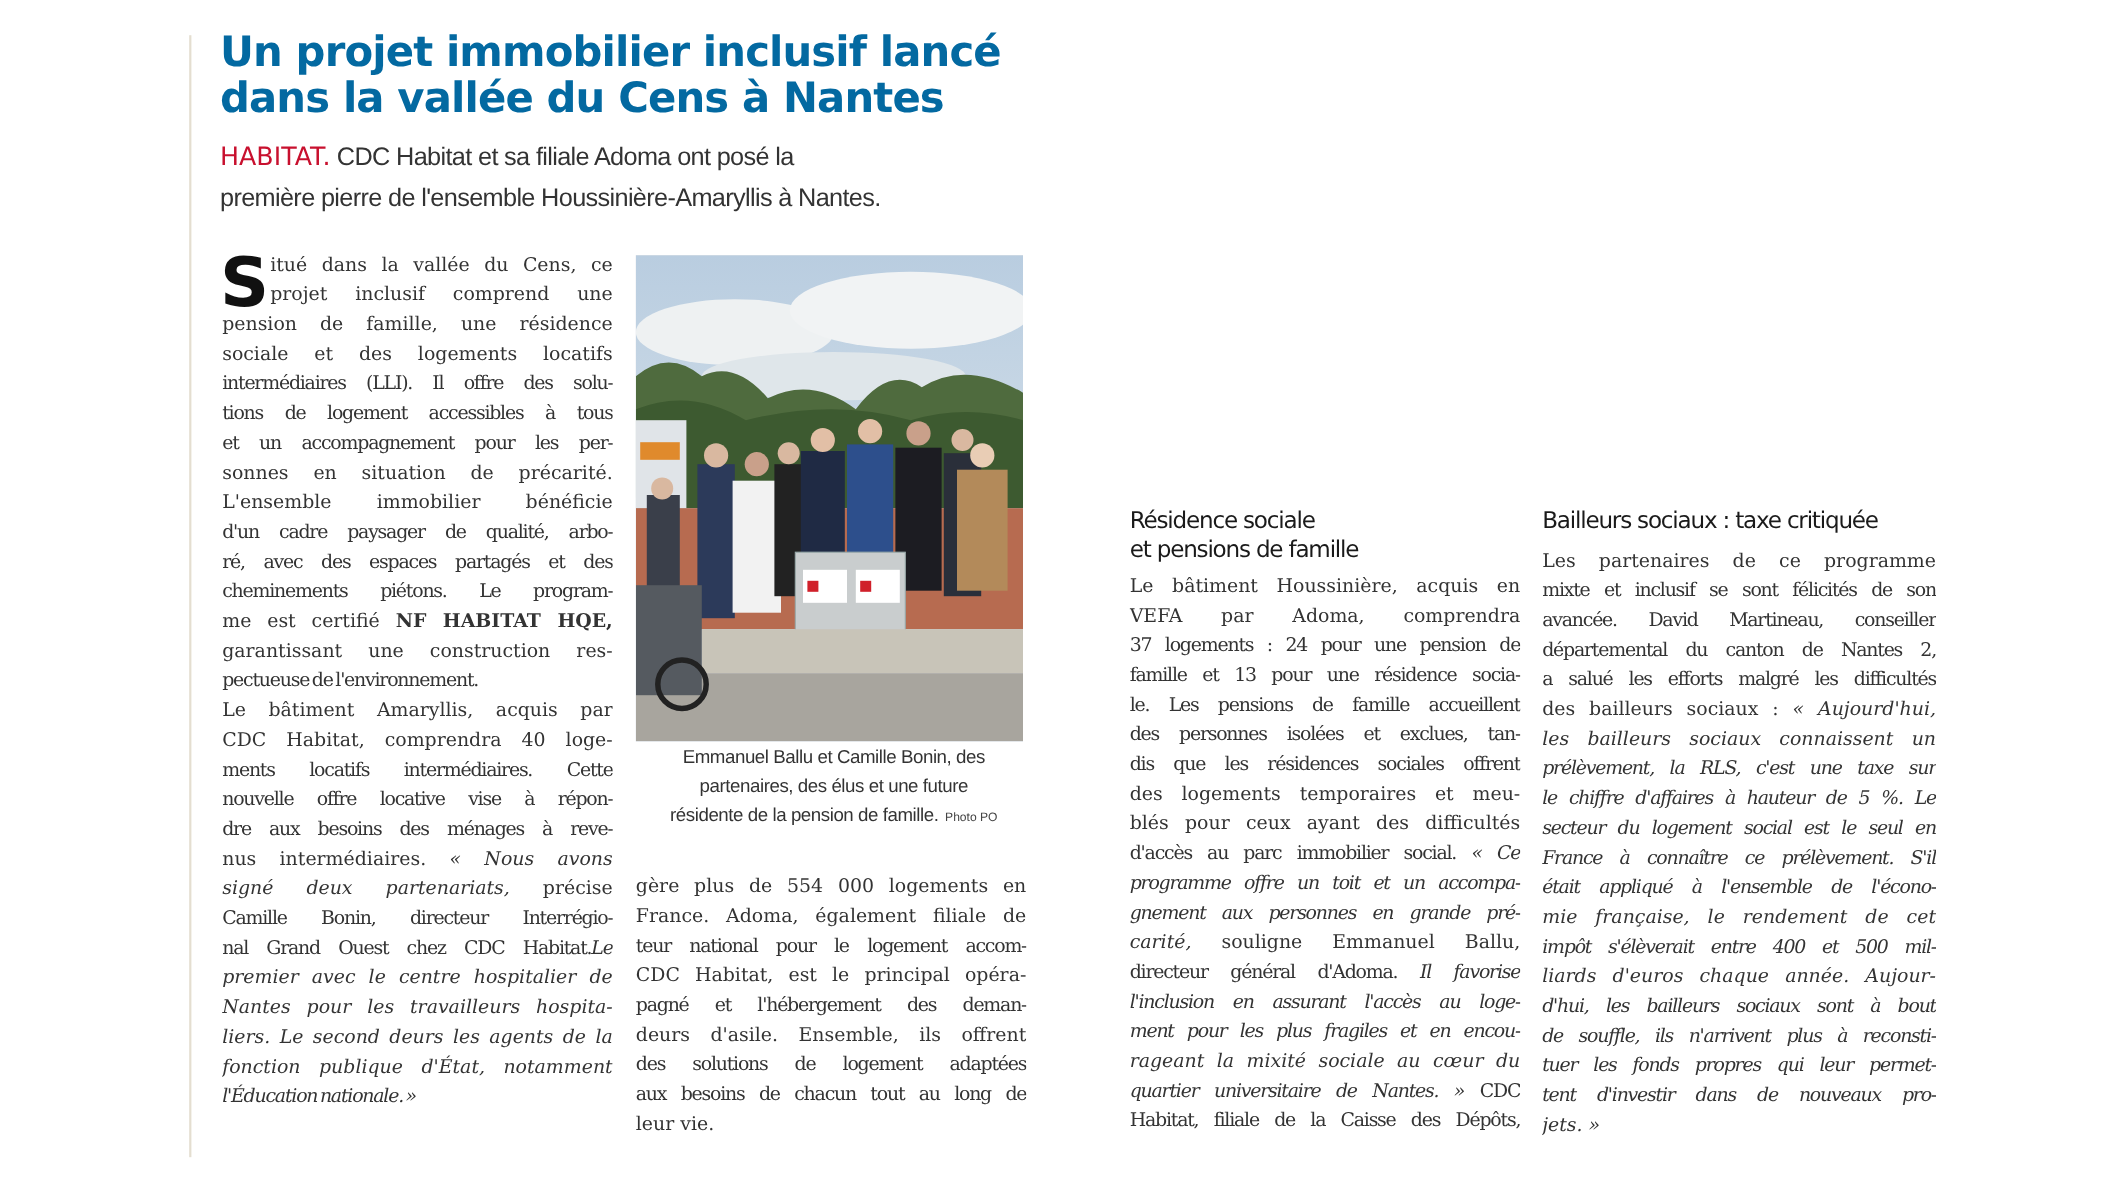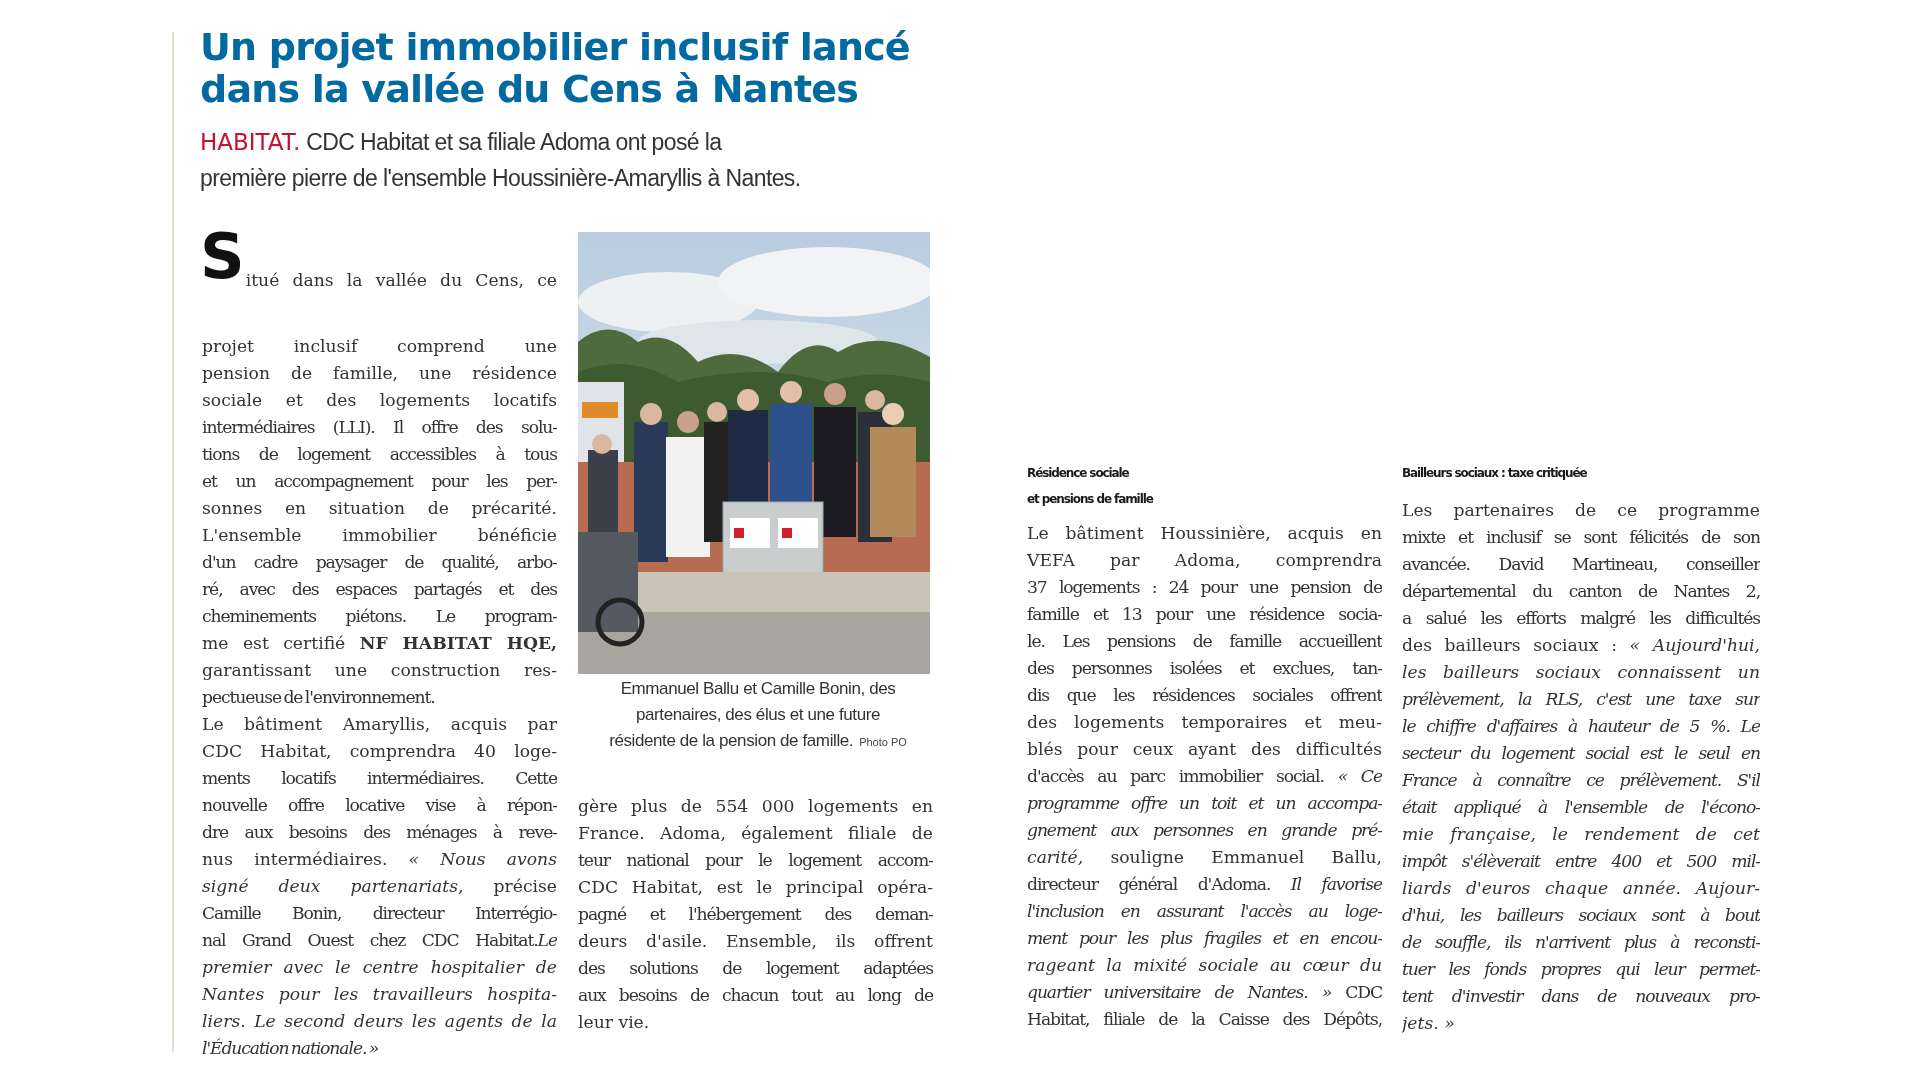--- a/index.html
+++ b/index.html
@@ -40,38 +40,38 @@
   #col1 { left: 202px; top: 228px; }
   #col2 { left: 578px; top: 793px; }
   #col3 { left: 1027px; top: 520px; width: 355px; }
   #col4 { left: 1402px; top: 497px; width: 358px; }
 
   .dropcap {
     float: left; font-family: "DejaVu Sans", sans-serif; font-weight: bold;
     font-size: 62px; line-height: 50px; height: 50px; color: #111;
     margin: 4px 3px 0 -2px; letter-spacing: -2px;
   }
-  .l.dc { text-align-last: justify; margin-top: 39px; }
+  .l.dc { text-align-last: justify; }
 
   .photo {
     position: absolute; left: 578px; top: 232px; width: 352px; height: 442px;
     overflow: hidden; background: #cfd8e0;
   }
   .photo svg { display: block; }
   .caption {
     position: absolute; left: 578px; top: 676px; width: 360px;
     font-family: "Liberation Sans", sans-serif; font-size: 17px; line-height: 26px;
     color: #333; letter-spacing: -0.4px; text-align: center;
   }
   .caption .line { display: block; }
   .credit { font-size: 11px; color: #444; margin-left: 6px; letter-spacing: 0; }
 
   .subhead {
-    position: absolute; font-family: "DejaVu Sans", sans-serif; font-weight: bold;
-    font-size: 12px; line-height: 26px; color: #1a1a1a; letter-spacing: -1.1px;
+    position: absolute; font-family: "DejaVu Sans", sans-serif; font-weight: normal;
+    font-size: 21px; line-height: 26px; color: #1a1a1a; letter-spacing: -1.1px;
   }
   .subhead span { display: block; }
   #sub3 { left: 1027px; top: 460px; }
   #sub4 { left: 1402px; top: 460px; }
 </style>
 </head>
 <body>
 
 <div class="rule"></div>
 
@@ -107,20 +107,21 @@
   <span class="l tight">ments locatifs intermédiaires. Cette</span>
   <span class="l tight">nouvelle offre locative vise à répon-</span>
   <span class="l tight">dre aux besoins des ménages à reve-</span>
   <span class="l"><span>nus intermédiaires.</span> <i>« Nous avons</i></span>
   <span class="l"><i>signé deux partenariats,</i> <span>précise</span></span>
   <span class="l tight">Camille Bonin, directeur Interrégio-</span>
   <span class="l tight"><span>nal Grand Ouest chez CDC Habitat.</span><i>Le</i></span>
   <span class="l it">premier avec le centre hospitalier de</span>
   <span class="l it">Nantes pour les travailleurs hospita-</span>
   <span class="l it">liers. Le second deurs les agents de la</span>
+  <span class="l it">fonction publique d'État, notamment</span>
   <span class="l it last tight">l'Éducation nationale. »</span>
 </div>
 
 <div class="photo">
   <svg width="352" height="442" viewBox="0 0 352 442">
     <defs>
       <linearGradient id="sky" x1="0" y1="0" x2="0" y2="1">
         <stop offset="0" stop-color="#b9cde0"></stop>
         <stop offset="1" stop-color="#e6ecef"></stop>
       </linearGradient>

